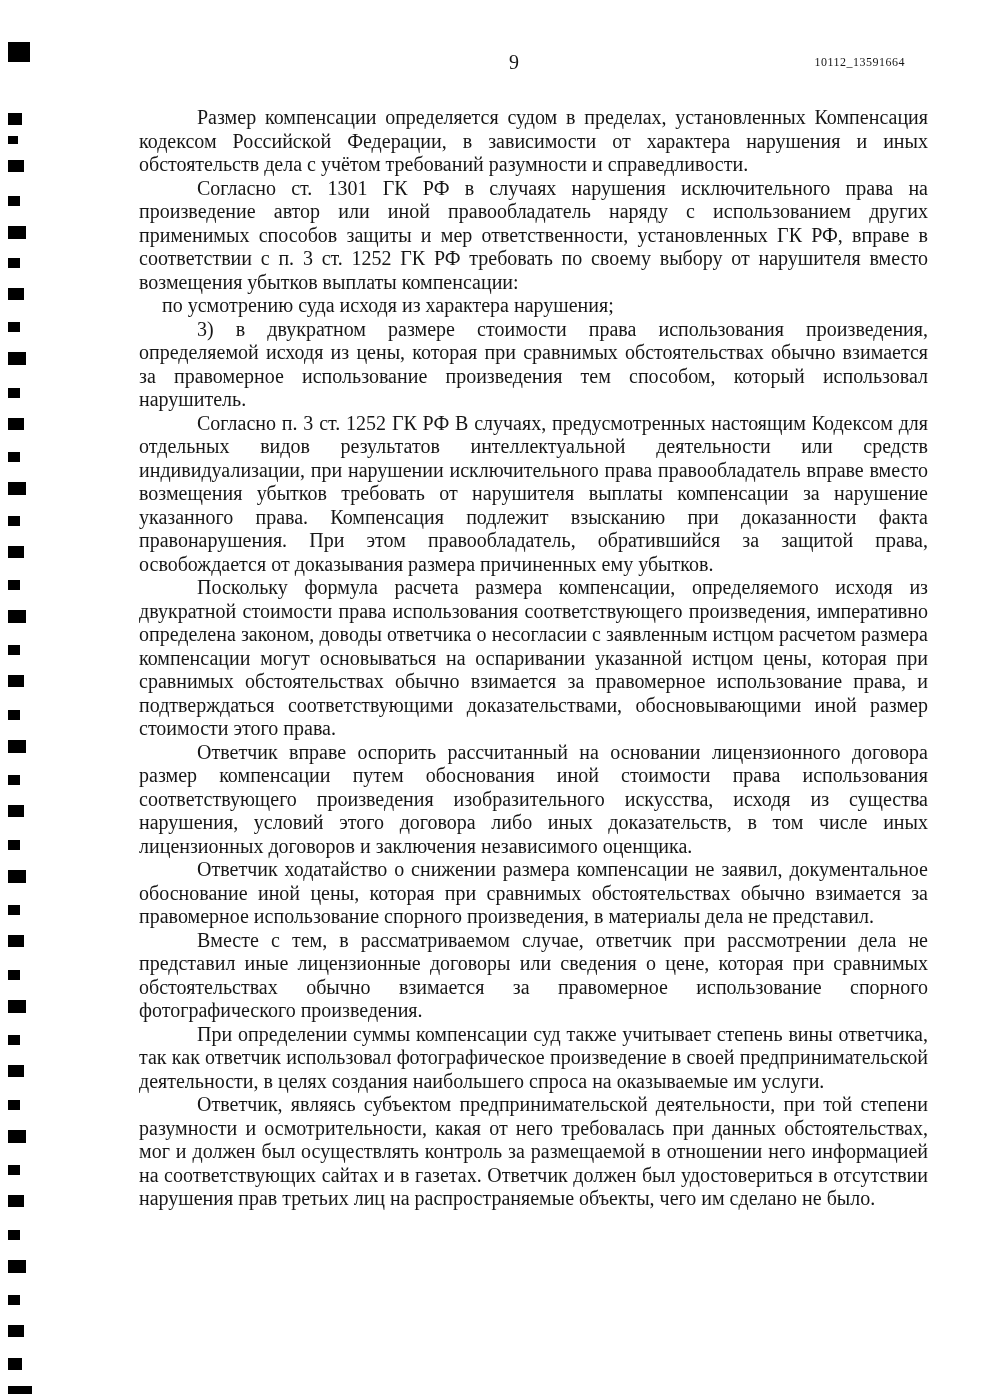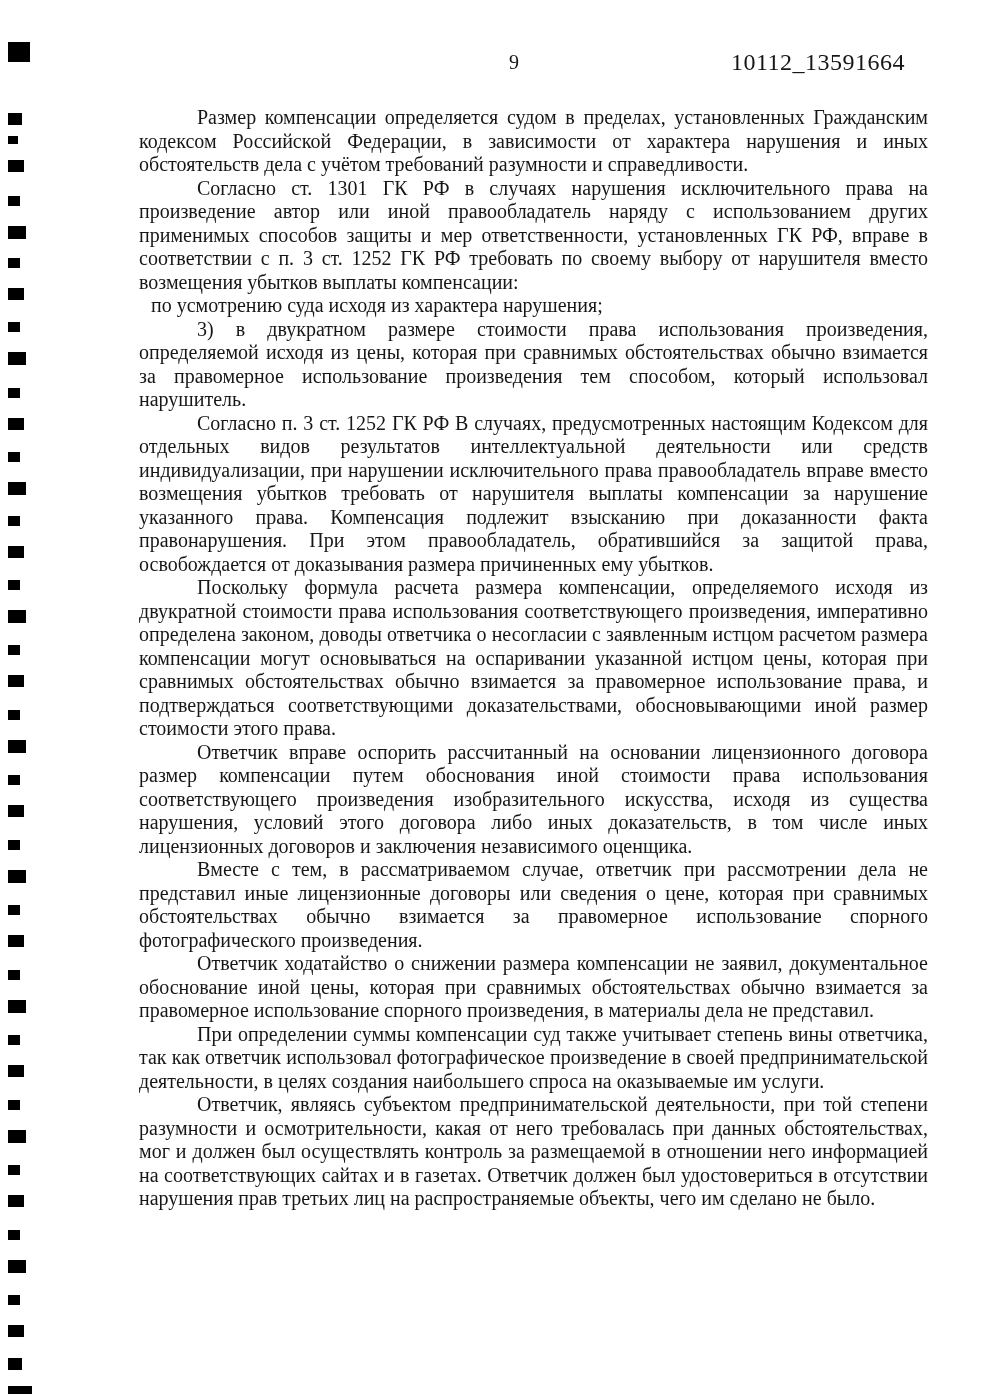--- a/index.html
+++ b/index.html
@@ -20,21 +20,21 @@
     position: absolute;
     top: 51px;
     left: 509px;
     font-size: 20px;
     line-height: 23px;
   }
   .doc-id {
     position: absolute;
     top: 51px;
     right: 82px;
-    font-size: 24px;
+    font-size: 12px;
     line-height: 23px;
     letter-spacing: 0.5px;
   }
   .body-text {
     position: absolute;
     top: 106px;
     left: 139px;
     width: 789px;
     font-size: 20px;
     line-height: 23.5px;
@@ -47,45 +47,45 @@
   }
   .body-text p.indent {
     text-indent: 58px;
   }
   .body-text p.item-first {
     margin-left: 23px;
     text-indent: 60px;
     text-align: left;
   }
   .body-text p.item-cont {
-    margin-left: 12px;
+    margin-left: 23px;
     text-indent: 0;
     text-align: left;
   }
   .edge-mark {
     position: absolute;
     background: #000000;
   }
 </style>
 </head>
 <body>
 
 <div class="page">
   <div class="page-number">9</div>
   <div class="doc-id">10112_13591664</div>
   <div class="body-text" id="body-text">
-      <p class="indent">Размер компенсации определяется судом в пределах, установленных Гражданским кодексом Российской Федерации, в зависимости от характера нарушения и иных обстоятельств дела с учётом требований разумности и справедливости.</p>
+      <p class="indent">Размер компенсации определяется судом в пределах, установленных Компенсация кодексом Российской Федерации, в зависимости от характера нарушения и иных обстоятельств дела с учётом требований разумности и справедливости.</p>
       <p class="indent">Согласно ст. 1301 ГК РФ в случаях нарушения исключительного права на произведение автор или иной правообладатель наряду с использованием других применимых способов защиты и мер ответственности, установленных ГК РФ, вправе в соответствии с п. 3 ст. 1252 ГК РФ требовать по своему выбору от нарушителя вместо возмещения убытков выплаты компенсации:</p>
       <p class="item-cont">по усмотрению суда исходя из характера нарушения;</p>
       <p class="indent">3) в двукратном размере стоимости права использования произведения, определяемой исходя из цены, которая при сравнимых обстоятельствах обычно взимается за правомерное использование произведения тем способом, который использовал нарушитель.</p>
       <p class="indent">Согласно п. 3 ст. 1252 ГК РФ В случаях, предусмотренных настоящим Кодексом для отдельных видов результатов интеллектуальной деятельности или средств индивидуализации, при нарушении исключительного права правообладатель вправе вместо возмещения убытков требовать от нарушителя выплаты компенсации за нарушение указанного права. Компенсация подлежит взысканию при доказанности факта правонарушения. При этом правообладатель, обратившийся за защитой права, освобождается от доказывания размера причиненных ему убытков.</p>
       <p class="indent">Поскольку формула расчета размера компенсации, определяемого исходя из двукратной стоимости права использования соответствующего произведения, императивно определена законом, доводы ответчика о несогласии с заявленным истцом расчетом размера компенсации могут основываться на оспаривании указанной истцом цены, которая при сравнимых обстоятельствах обычно взимается за правомерное использование права, и подтверждаться соответствующими доказательствами, обосновывающими иной размер стоимости этого права.</p>
       <p class="indent">Ответчик вправе оспорить рассчитанный на основании лицензионного договора размер компенсации путем обоснования иной стоимости права использования соответствующего произведения изобразительного искусства, исходя из существа нарушения, условий этого договора либо иных доказательств, в том числе иных лицензионных договоров и заключения независимого оценщика.</p>
+      <p class="indent">Ответчик ходатайство о снижении размера компенсации не заявил, документальное обоснование иной цены, которая при сравнимых обстоятельствах обычно взимается за правомерное использование спорного произведения, в материалы дела не представил.</p>
       <p class="indent">Вместе с тем, в рассматриваемом случае, ответчик при рассмотрении дела не представил иные лицензионные договоры или сведения о цене, которая при сравнимых обстоятельствах обычно взимается за правомерное использование спорного фотографического произведения.</p>
-      <p class="indent">Ответчик ходатайство о снижении размера компенсации не заявил, документальное обоснование иной цены, которая при сравнимых обстоятельствах обычно взимается за правомерное использование спорного произведения, в материалы дела не представил.</p>
       <p class="indent">При определении суммы компенсации суд также учитывает степень вины ответчика, так как ответчик использовал фотографическое произведение в своей предпринимательской деятельности, в целях создания наибольшего спроса на оказываемые им услуги.</p>
       <p class="indent">Ответчик, являясь субъектом предпринимательской деятельности, при той степени разумности и осмотрительности, какая от него требовалась при данных обстоятельствах, мог и должен был осуществлять контроль за размещаемой в отношении него информацией на соответствующих сайтах и в газетах. Ответчик должен был удостовериться в отсутствии нарушения прав третьих лиц на распространяемые объекты, чего им сделано не было.</p>
     </div>
   <div id="edge-marks">
       <div class="edge-mark" style="top: 42px; left: 8px; width: 22px; height: 20px; background: rgb(0, 0, 0);"></div>
       <div class="edge-mark" style="top: 113px; left: 8px; width: 14px; height: 12px; background: rgb(0, 0, 0);"></div>
       <div class="edge-mark" style="top: 136px; left: 8px; width: 10px; height: 8px; background: rgb(0, 0, 0);"></div>
       <div class="edge-mark" style="top: 160px; left: 8px; width: 16px; height: 12px; background: rgb(0, 0, 0);"></div>
       <div class="edge-mark" style="top: 196px; left: 8px; width: 12px; height: 10px; background: rgb(0, 0, 0);"></div>
       <div class="edge-mark" style="top: 226px; left: 8px; width: 18px; height: 13px; background: rgb(0, 0, 0);"></div>

